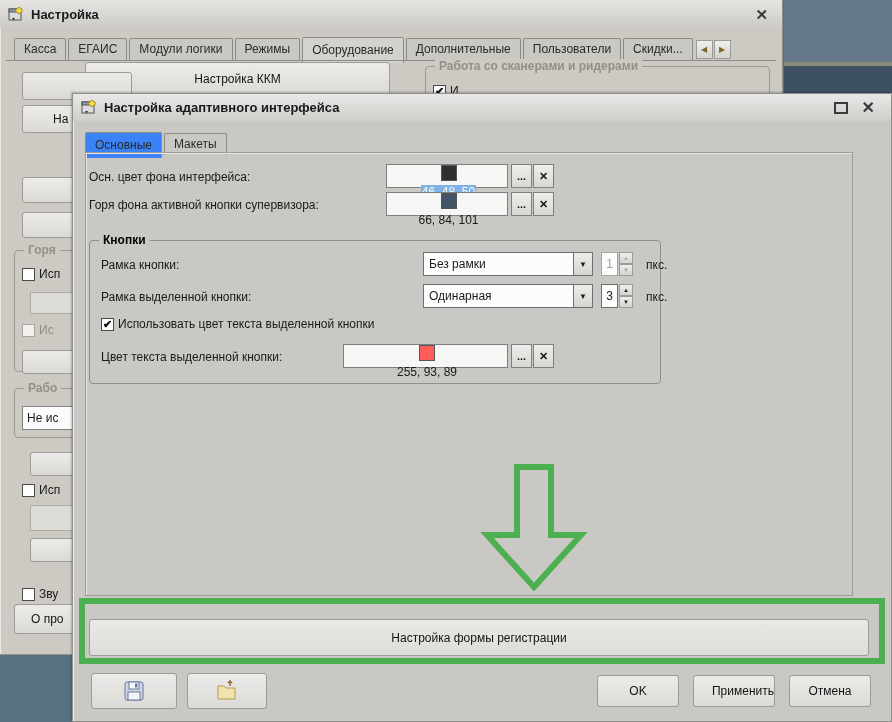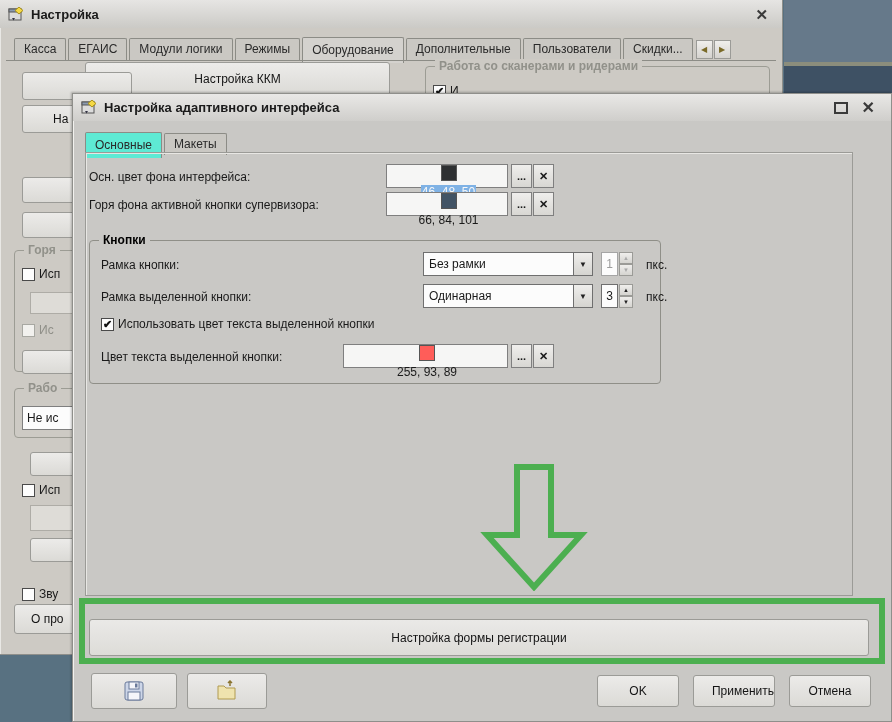--- a/index.html
+++ b/index.html
@@ -170,21 +170,21 @@
         <rect x="1" y="2" width="12" height="3" fill="#8a9ab0" stroke="#555"></rect>
         <path d="M4 11 L7 11 L5.5 13.5 Z" fill="#334"></path>
         <path d="M11 0 L15 3.5 L11 7 L7 3.5 Z" fill="#f5d945" stroke="#a8901c"></path>
       </svg>
     <span class="t">Настройка адаптивного интерфейса</span>
     <span class="max-box" style="margin-left:auto; margin-right:14px;"></span>
     <span class="x-glyph" style="margin-right:8px; font-size:16px;">✕</span>
   </div>
 
   <div class="tabs-row" style="left:12px; top:37px;">
-    <span class="tab active" style="background:#5eead4;">Основные</span>
+    <span class="tab active" style="background:#3b82f6;">Основные</span>
     <span class="tab">Макеты</span>
   </div>
   <div class="tabpage"></div>
 
   <span class="lbl" style="left:16px; top:76px;">Осн. цвет фона интерфейса:</span>
   <div class="color-field" style="left:313px; top:70px; width:122px;">
     <span class="swatch" style="background: rgb(46, 48, 50);"></span>
     <span class="sel">46, 48, 50</span>
   </div>
   <div class="mini-btn" style="left:438px; top:70px;">...</div>

